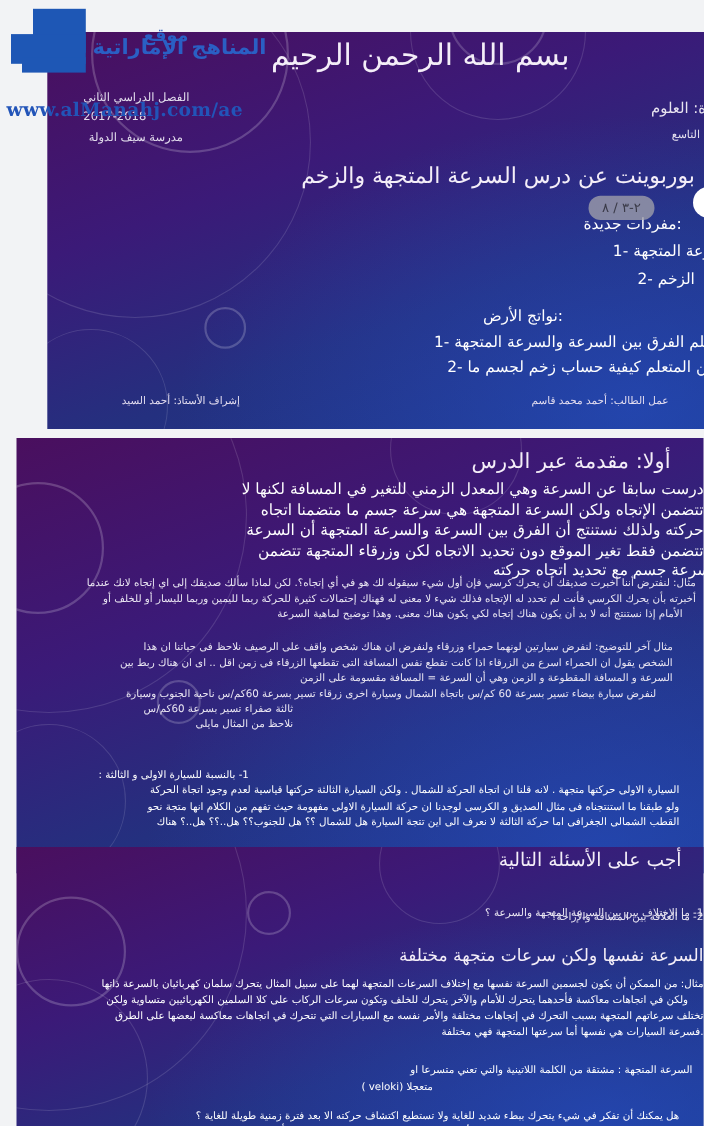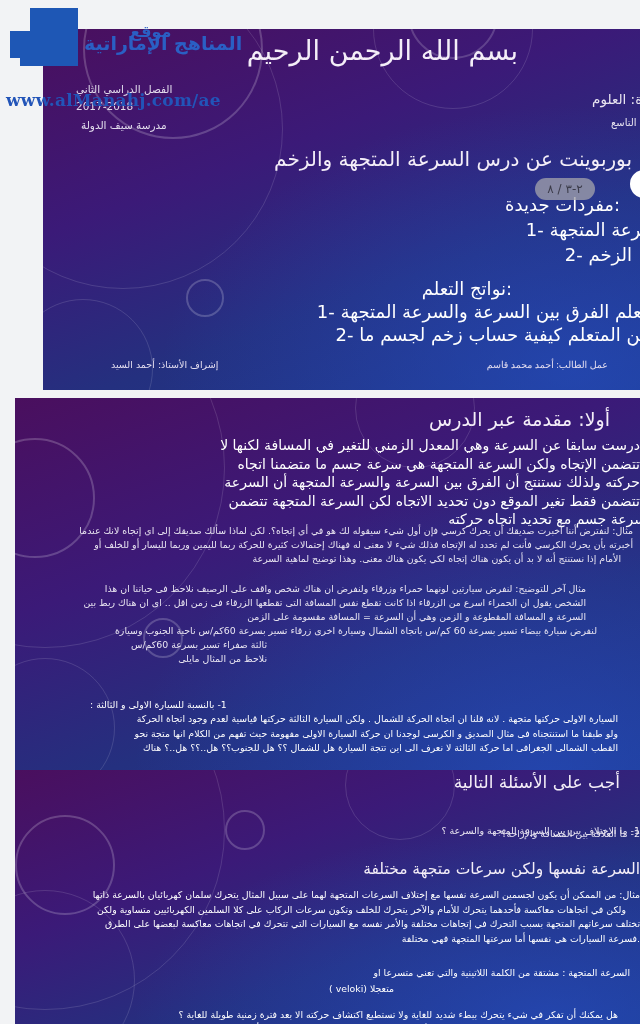--- a/index.html
+++ b/index.html
@@ -31,21 +31,21 @@
 
   
   #slide1 { top: 29px; height: 361px; margin-left: 28px; }
   #slide2 { top: 398px; height: 396px; }
   #slide3 { top: 770px; height: 259px; }
 
   .bismillah { font-size: 27px; right: 150px; top: 6px; color: #f4eef8; }
   .meta-right { font-size: 13px; right: 0px; color: #e8e4f0; }
   .meta-left { font-size: 10.5px; color: #e2dcec; }
   .slide-title { font-size: 20px; color: #f4eef8; }
-  .body-lg { font-size: 18px; color: #ffffff; line-height: 23px; text-align: center; }
+  .body-lg { font-size: 14px; color: #ffffff; line-height: 23px; text-align: center; }
   .small { font-size: 9.4px; color: #eae6f2; line-height: 14px; }
   .small-b { font-size: 9.4px; color: #ffffff; line-height: 14.5px; }
 
   .page-badge {
     position: absolute;
     left: 535px; top: 178px;
     width: 60px; height: 22px;
     background: rgba(160,160,170,0.78);
     border-radius: 11px;
     color: #3a3a48;
@@ -95,53 +95,53 @@
     <div class="abs txt meta-left" style="left:33px;top:54px;">الفصل الدراسي الثاني</div>
     <div class="abs txt meta-left" style="left:33px;top:71px;direction:ltr;">2017-2018</div>
     <div class="abs txt meta-left" style="left:38px;top:90px;">مدرسة سيف الدولة</div>
 
     <div class="abs txt slide-title" style="right:36px;top:118px;">بوربوينت عن درس السرعة المتجهة والزخم</div>
 
     <div class="abs txt body-lg" style="right:48px;top:164px;">:مفردات جديدة</div>
     <div class="abs txt body-lg" style="right:0px;top:189px;">السرعة المتجهة -1</div>
     <div class="abs txt body-lg" style="right:36px;top:214px;">الزخم -2</div>
 
-    <div class="abs txt body-lg" style="right:156px;top:248px;">:نواتج التعلم</div>
+    <div class="abs txt body-lg" style="right:156px;top:248px;">:نواتج الأرض</div>
     <div class="abs txt body-lg" style="right:0px;top:271px;">المتعلم الفرق بين السرعة والسرعة المتجهة -1</div>
     <div class="abs txt body-lg" style="right:12px;top:294px;">يبين المتعلم كيفية حساب زخم لجسم ما -2</div>
 
-    <div class="abs txt" style="right:60px;top:330px;font-size:9.5px;color:#e4def0;font-family:Liberation Serif, serif;">عمل الطالب: أحمد محمد قاسم</div>
+    <div class="abs txt" style="right:60px;top:330px;font-size:9.5px;color:#e4def0;">عمل الطالب: أحمد محمد قاسم</div>
     <div class="abs txt" style="left:68px;top:330px;font-size:9.5px;color:#e4def0;">إشراف الأستاذ: أحمد السيد</div>
   </section>
 
   <section id="slide2" class="slide">
     <div class="slide-bg"></div>
     <div class="deco" style="left:-150px;top:-110px;width:360px;height:360px;"></div>
     <div class="deco thick" style="left:-40px;top:40px;width:120px;height:120px;"></div>
     <div class="deco" style="left:340px;top:-50px;width:120px;height:120px;"></div>
     <div class="deco thick" style="left:128px;top:220px;width:40px;height:40px;"></div>
     <div class="deco" style="left:-40px;top:260px;width:140px;height:140px;"></div>
 
     <div class="abs txt slide-title" style="right:30px;top:10px;font-size:19px;">أولا: مقدمة عبر الدرس</div>
 
     <div class="abs" style="right:0px;top:38px;">
       <div class="txt" style="font-size:14px;line-height:18.5px;">درست سابقا عن السرعة وهي المعدل الزمني للتغير في المسافة لكنها لا</div>
       <div class="txt" style="font-size:14px;line-height:18.5px;">تتضمن الإتجاه ولكن السرعة المتجهة هي سرعة جسم ما متضمنا اتجاه</div>
       <div class="txt" style="font-size:14px;line-height:18.5px;">حركته ولذلك نستنتج أن الفرق بين السرعة والسرعة المتجهة أن السرعة</div>
-      <div class="txt" style="font-size:14px;line-height:18.5px;">تتضمن فقط تغير الموقع دون تحديد الاتجاه لكن السرعة المتجهة تتضمن</div>
+      <div class="txt" style="font-size:14px;line-height:18.5px;">تتضمن فقط تغير الموقع دون تحديد الاتجاه لكن وزرقاء المتجهة تتضمن</div>
       <div class="txt" style="font-size:14px;line-height:18.5px;margin-right:-6px;">سرعة جسم مع تحديد اتجاه حركته</div>
     </div>
 
     <div class="abs" style="right:7px;top:126px;">
       <div class="txt small">مثال: لنفترض أننا أخبرت صديقك أن يحرك كرسي فإن أول شيء سيقوله لك هو في أي إتجاه؟. لكن لماذا سألك صديقك إلى اي إتجاه لانك عندما</div>
       <div class="txt small">أخبرته بأن يحرك الكرسي فأنت لم تحدد له الإتجاه فذلك شيء لا معنى له فهناك إحتمالات كثيرة للحركة ربما لليمين وربما لليسار أو للخلف أو</div>
       <div class="txt small" style="margin-right:12px;">الأمام إذا نستنتج أنه لا بد أن يكون هناك إتجاه لكي يكون هناك معنى. وهذا توضيح لماهية السرعة</div>
     </div>
 
-    <div class="abs" style="right:54px;top:184px;">
+    <div class="abs" style="right:28px;top:184px;">
       <div class="txt small">مثال آخر للتوضيح: لنفرض سيارتين لونهما حمراء وزرقاء ولنفرض ان هناك شخص واقف على الرصيف نلاحظ فى حياتنا ان هذا</div>
       <div class="txt small">الشخص يقول ان الحمراء اسرع من الزرقاء اذا كانت تقطع نفس المسافة التى تقطعها الزرقاء فى زمن اقل .. اى ان هناك ربط بين</div>
       <div class="txt small">السرعة و المسافة المقطوعة و الزمن وهي أن السرعة = المسافة مقسومة على الزمن</div>
     </div>
 
     <div class="abs" style="right:43px;top:226px;">
       <div class="txt small">لنفرض سيارة بيضاء تسير بسرعة 60 كم/س باتجاة الشمال وسيارة اخرى زرقاء  تسير بسرعة 60كم/س ناحية الجنوب وسيارة</div>
       <div class="txt small" style="margin-right:330px;">ثالثة صفراء تسير بسرعة 60كم/س</div>
       <div class="txt small" style="margin-right:330px;">نلاحظ من المثال مايلى</div>
     </div>

